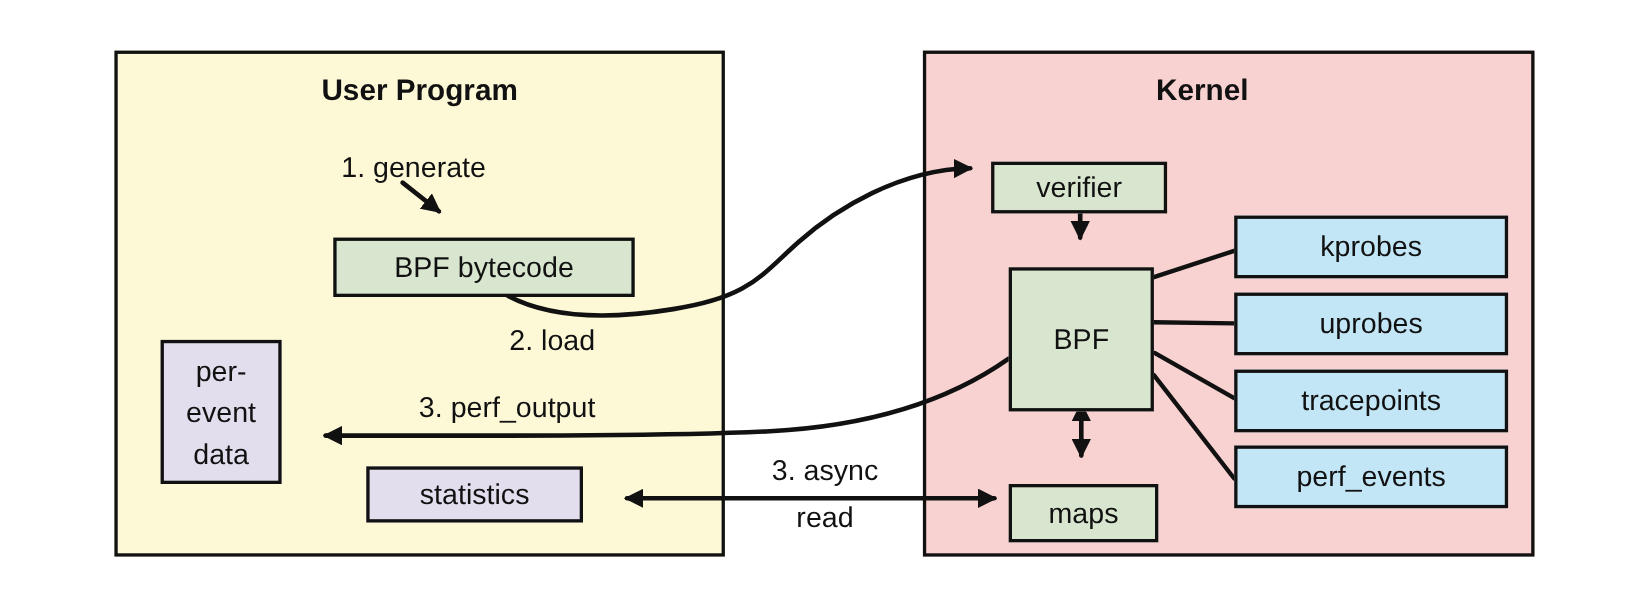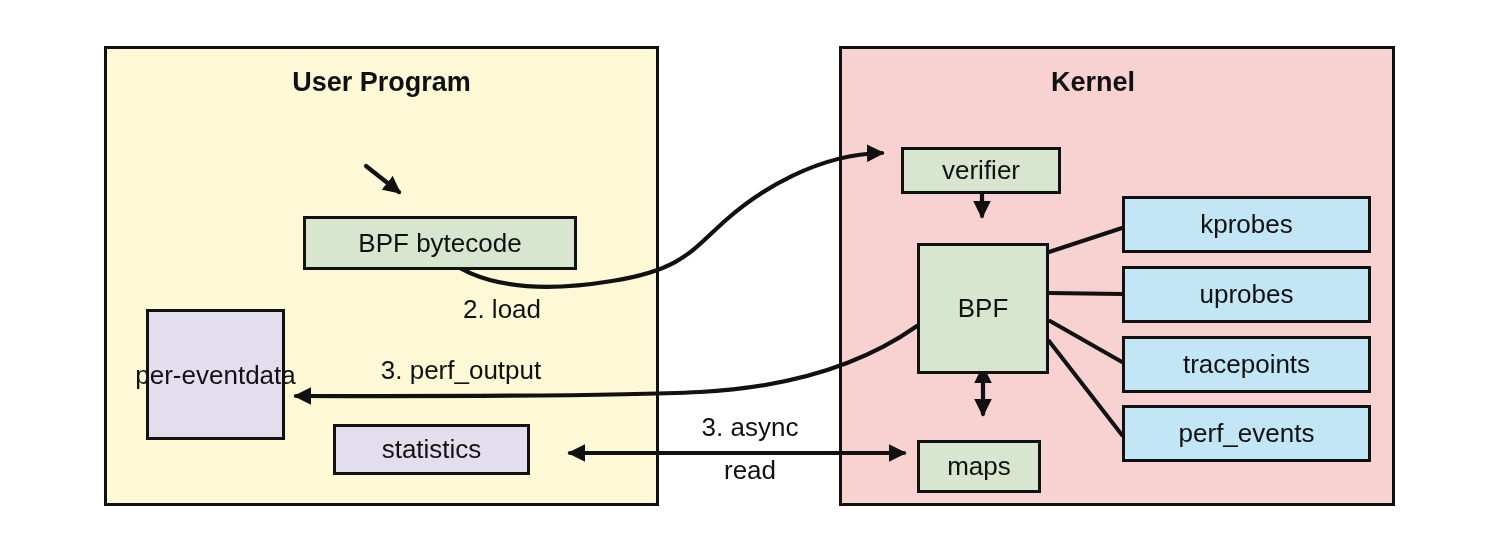--- a/index.html
+++ b/index.html
@@ -47,25 +47,25 @@
     align-items:center;
     justify-content:center;
     font-size:26px;
     text-align:center;
   }
   .node.green{ background:var(--green-fill);margin-top:16px; }
   .node.blue{ background:var(--blue-fill); }
   .node.lavender{ background:var(--lavender-fill); }
 
   .node.bytecode{ left:303px; top:200px; width:274px; height:54px; }
-  .node.perevent{ left:146px; top:309px; width:139px; height:131px; flex-direction:row; line-height:38px; }
+  .node.perevent{ left:146px; top:309px; width:110px; height:131px; flex-direction:column; line-height:38px; }
   .node.stats{ left:333px; top:424px; width:197px; height:51px; }
   .node.verifier{ left:901px; top:131px; width:160px; height:47px; }
   .node.bpf{ left:917px; top:227px; width:132px; height:131px; }
-  .node.maps{ left:917px; top:424px; width:124px; height:53px; }
+  .node.maps{ left:917px; top:424px; width:136px; height:53px; }
   .node.ev{ left:1122px; width:249px; height:57px; }
   .node.ev0{ top:196px; }
   .node.ev1{ top:266px; }
   .node.ev2{ top:336px; }
   .node.ev3{ top:405px; }
 
   .lbl{
     position:absolute;
     font-size:26px;
     line-height:30px;
@@ -135,18 +135,19 @@
 
   <div class="node green verifier">verifier</div>
   <div class="node green bpf">BPF</div>
   <div class="node green maps">maps</div>
 
   <div class="node blue ev ev0">kprobes</div>
   <div class="node blue ev ev2">tracepoints</div>
   <div class="node blue ev ev1">uprobes</div>
   <div class="node blue ev ev3">perf_events</div>
 
+  <div class="lbl generate">1. generate</div>
   <div class="lbl load">2. load</div>
   <div class="lbl perfout">3. perf_output</div>
   <div class="lbl async1">3. async</div>
   <div class="lbl async2">read</div>
 
 </div>
 
 </body></html>

